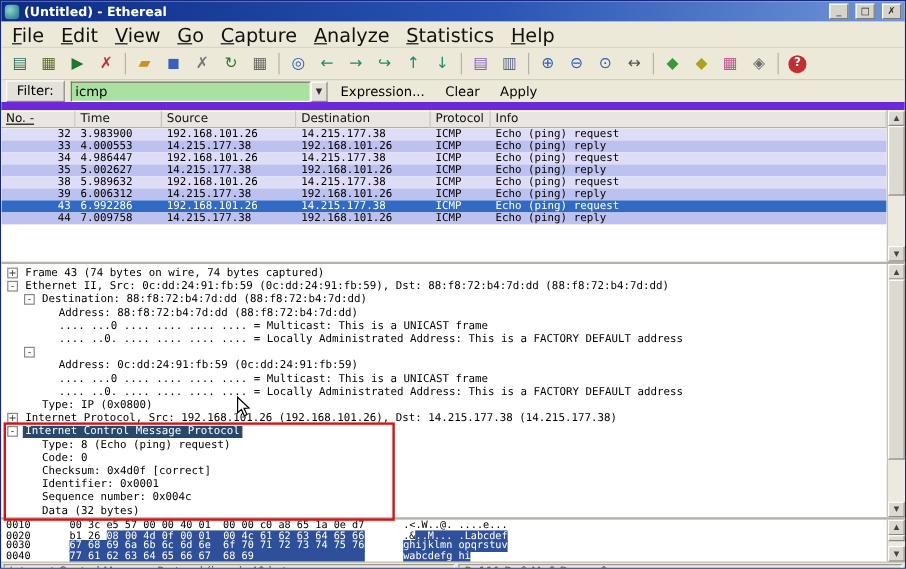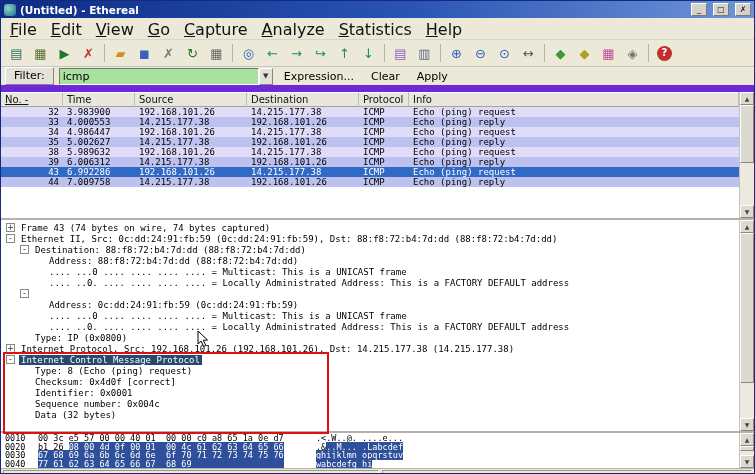--- a/index.html
+++ b/index.html
@@ -85,21 +85,21 @@
   .d-text { white-space:pre; padding:0 2px; }
   .d-text.sel { background:var(--detail-selected); color:#fff; }
   .annotation { position:absolute; left:2px; top:132px; width:326px; height:82px;
                 border:2px solid var(--annotation); pointer-events:none; z-index:5; }
   .cursor { position:absolute; left:196px; top:110px; z-index:6; pointer-events:none; }
 
   
   .hex-pane { flex:0 0 35px; background:#fff; display:flex; border-bottom:1px solid #b5b2a9; }
   .hex-main { flex:1; padding:1px 0 0 4px; overflow:hidden; }
   .h-line { font:8.5px "DejaVu Sans Mono", monospace; line-height:8.5px; white-space:pre; }
-  .h-off { display:inline-block; width:33px; }
+  .h-off { display:inline-block; width:53px; }
   .h-hex { display:inline-block; width:250px; }
   .h-ascii { display:inline-block; margin-left:28px; }
   .h-sel { background:var(--hex-selected); color:#fff; }
 
   
   .statusbar { flex:1; display:flex; gap:3px; padding:1px 2px; background:#ece9d8; align-items:stretch; }
   .status-cell { border:1px solid; border-color:#9a978e #fff #fff #9a978e; font-size:9.5px;
                  padding:0 4px; line-height:11px; overflow:hidden; white-space:nowrap; color:#000; }
   .status-left { width:376px; }
   .status-right { flex:1; }
@@ -353,20 +353,23 @@
           <span class="d-text">Internet Protocol, Src: 192.168.101.26 (192.168.101.26), Dst: 14.215.177.38 (14.215.177.38)</span>
         </div>
         <div class="d-line" style="padding-left: 5px;">
           <span class="expander">-</span>
           <span class="d-text sel">Internet Control Message Protocol</span>
         </div>
         <div class="d-line" style="padding-left: 32px;">
           <span class="d-text">Type: 8 (Echo (ping) request)</span>
         </div>
         <div class="d-line" style="padding-left: 32px;">
+          <span class="d-text">Code: 0</span>
+        </div>
+        <div class="d-line" style="padding-left: 32px;">
           <span class="d-text">Checksum: 0x4d0f [correct]</span>
         </div>
         <div class="d-line" style="padding-left: 32px;">
           <span class="d-text">Identifier: 0x0001</span>
         </div>
         <div class="d-line" style="padding-left: 32px;">
           <span class="d-text">Sequence number: 0x004c</span>
         </div>
         <div class="d-line" style="padding-left: 32px;">
           <span class="d-text">Data (32 bytes)</span>

